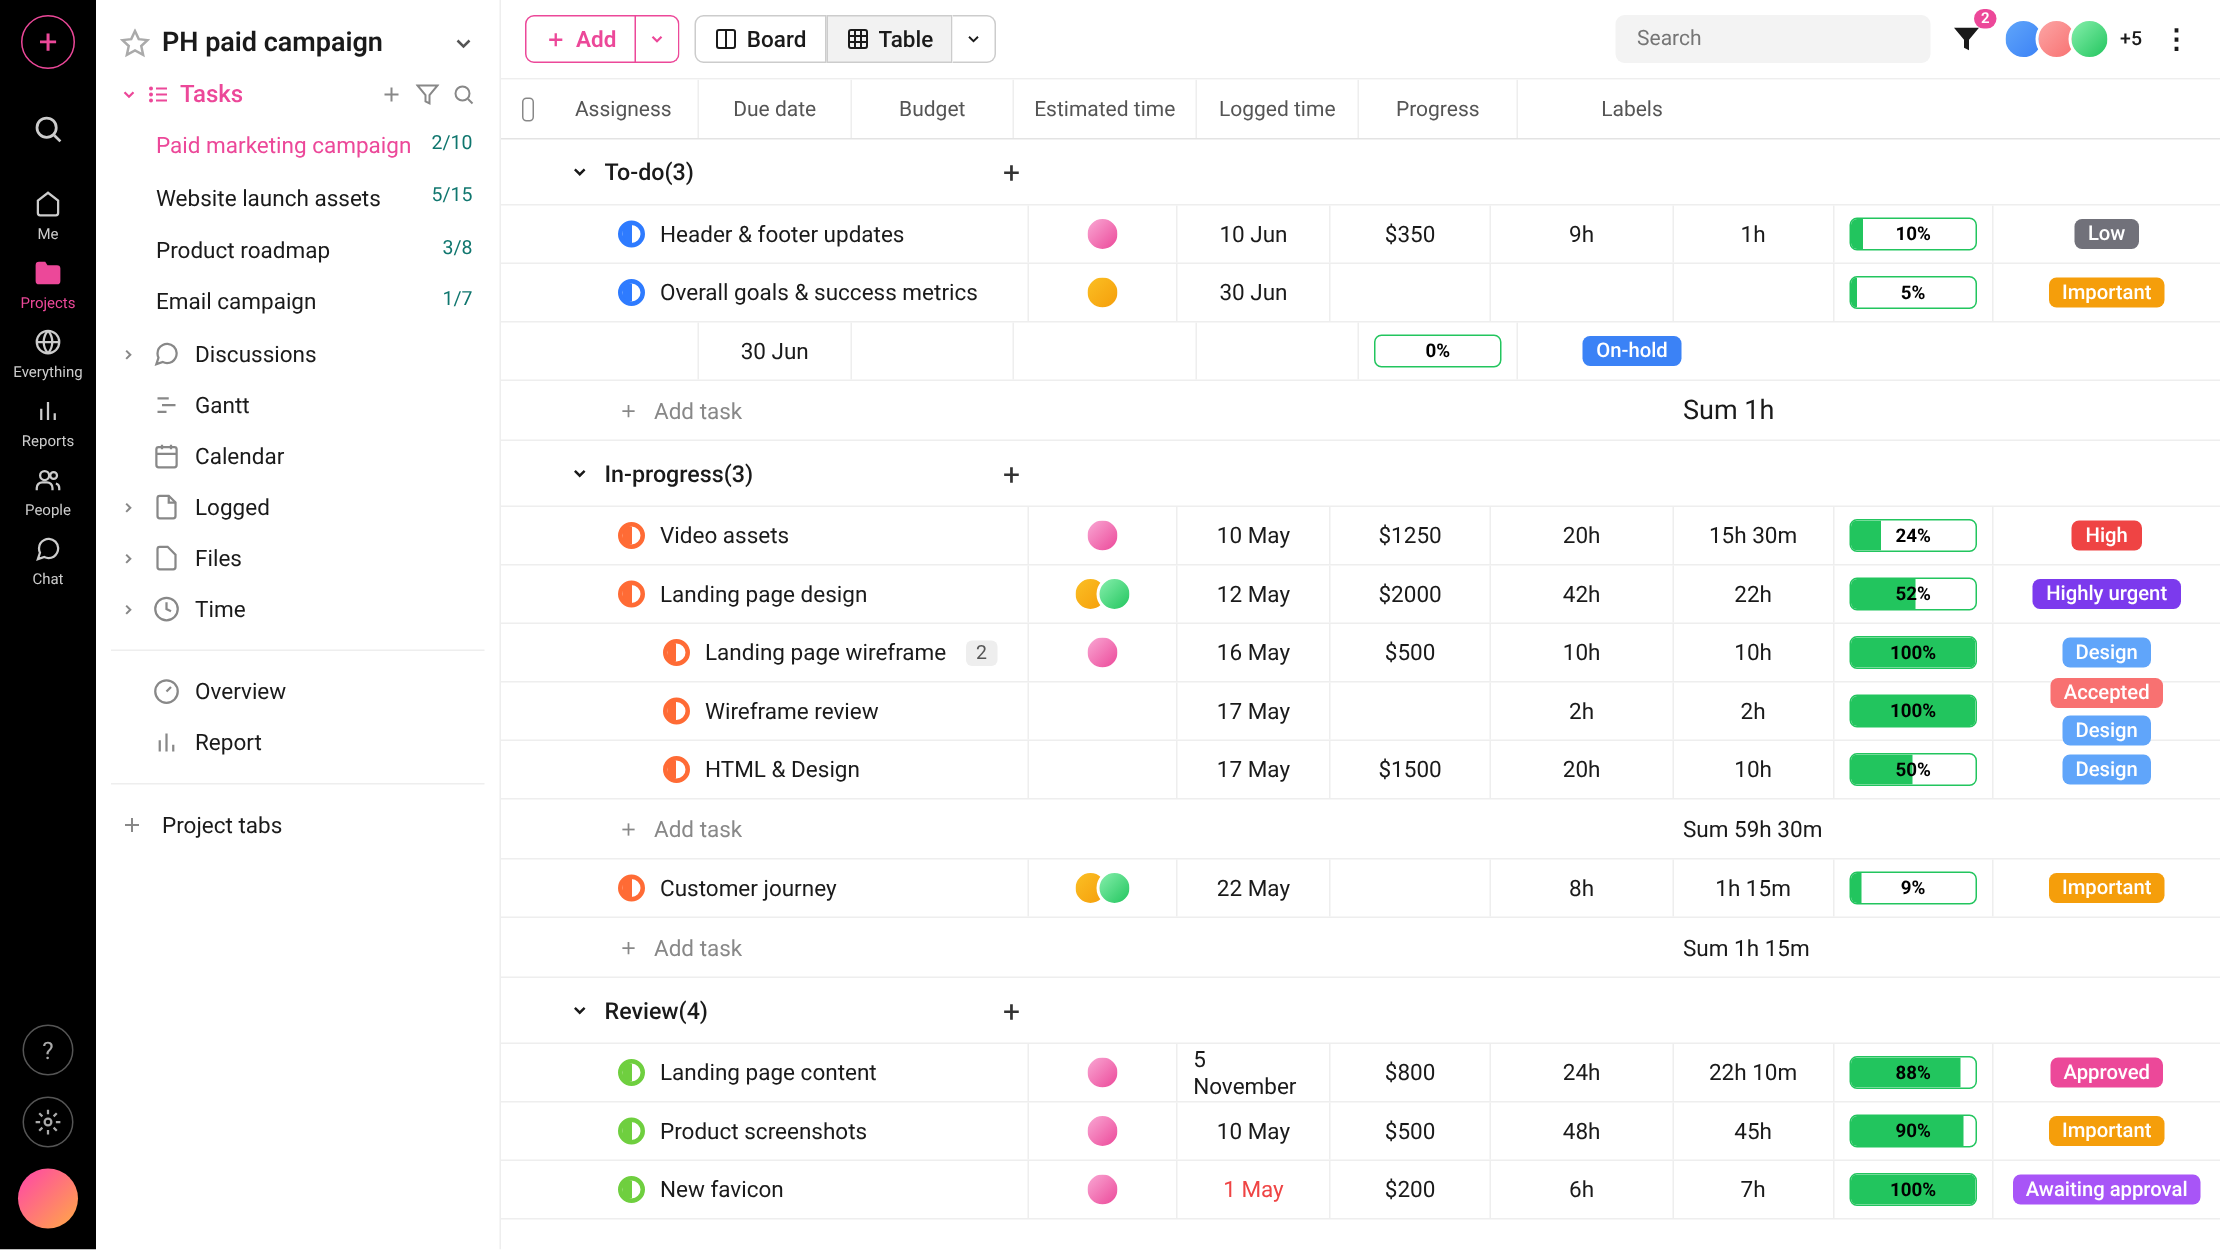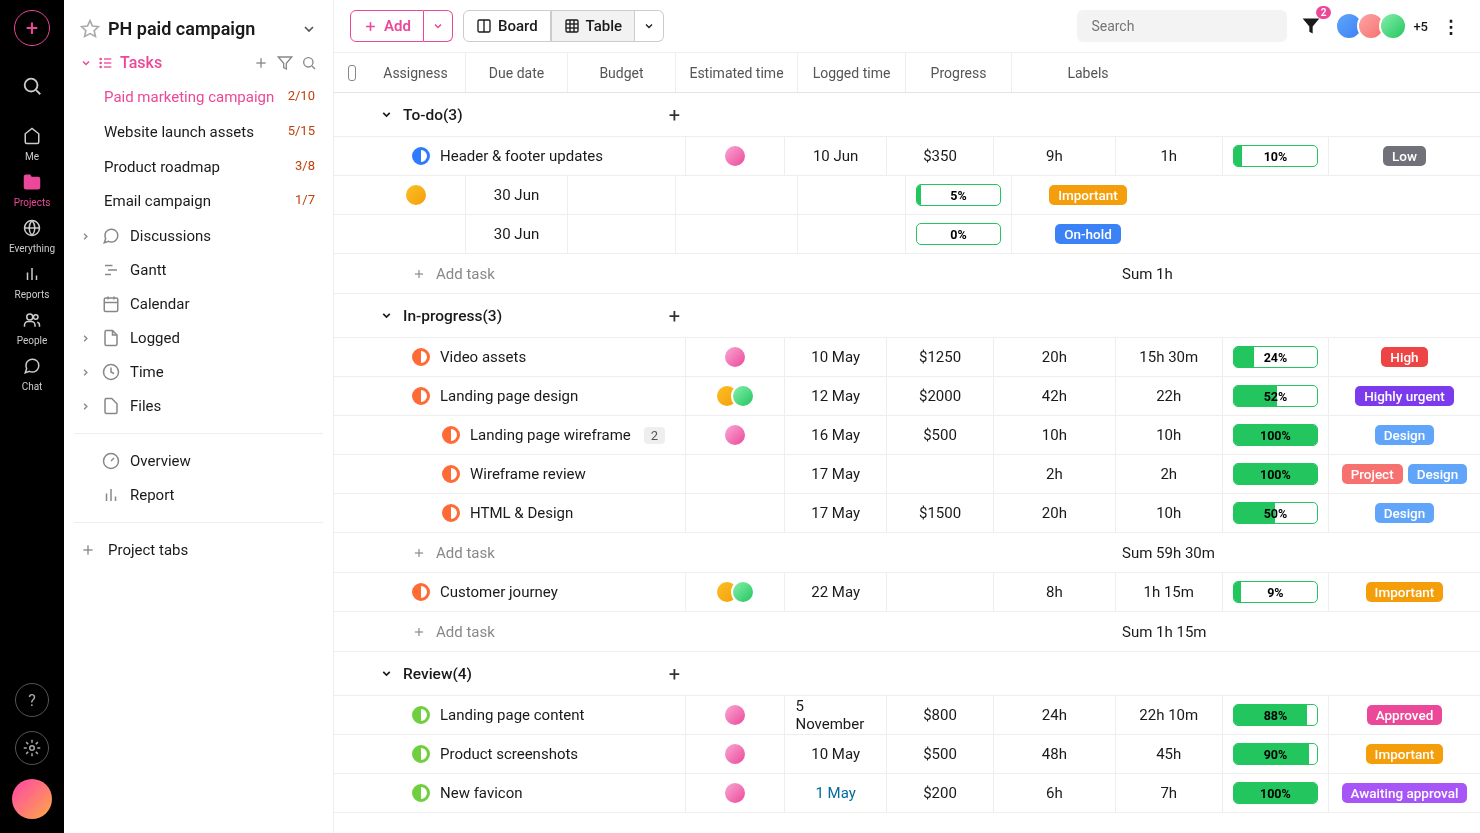--- a/index.html
+++ b/index.html
@@ -17,21 +17,21 @@
 .avatar-nav{width:40px;height:40px;border-radius:50%;background:linear-gradient(135deg,#f4a,#fa4);cursor:pointer}
 .sidebar{width:270px;border-right:1px solid #eee;display:flex;flex-direction:column;padding:12px 6px}
 .sb-header{display:flex;align-items:center;gap:8px;padding:6px 10px;cursor:pointer}
 .sb-title{font-size:18px;font-weight:600;flex:1}
 .sb-section{display:flex;align-items:center;gap:6px;padding:8px 10px;color:#ec4899;font-weight:500;cursor:pointer}
 .sb-section .tools{margin-left:auto;display:flex;gap:8px;color:#888}
 .sb-list{padding-left:24px}
 .sb-task{display:flex;align-items:flex-start;padding:8px 12px 8px 10px;cursor:pointer;font-size:15px}
 .sb-task.active{color:#ec4899}
 .sb-task-name{flex:1;line-height:1.25}
-.sb-task-count{color:#c2410c;font-size:13px;margin-left:10px}
+.sb-task-count{color:#0f766e;font-size:13px;margin-left:10px}
 .sb-item{display:flex;align-items:center;gap:10px;padding:8px 10px;font-size:15px;cursor:pointer}
 .sb-item .chev{color:#888;width:12px}
 .sb-item .icon{color:#888;width:18px;text-align:center}
 .sb-divider{height:1px;background:#eee;margin:10px 4px}
 .main{flex:1;display:flex;flex-direction:column;overflow:hidden}
 .topbar{display:flex;align-items:center;padding:10px 16px;gap:10px;border-bottom:1px solid #eee}
 .btn{display:flex;align-items:center;gap:6px;border:1px solid #ccc;border-radius:6px;padding:6px 12px;background:#fff;cursor:pointer;font-size:15px;font-weight:500}
 .btn.pink{border-color:#ec4899;color:#ec4899;font-weight:600;border-width:1.5px}
 .btn.chev{padding:6px 8px}
 .btn-group{display:flex}
@@ -78,21 +78,21 @@
 .av-stack{display:flex}
 .av-stack .mini-av{margin-left:-8px;border:2px solid #fff}
 .av-stack .mini-av:first-child{margin-left:0}
 .progress{width:86px;height:22px;border:1.5px solid #22c55e;border-radius:5px;position:relative;overflow:hidden;background:#fff}
 .progress-fill{height:100%;background:#22c55e;position:absolute;left:0;top:0}
 .progress-text{position:absolute;inset:0;display:flex;align-items:center;justify-content:center;font-size:12.5px;font-weight:700;color:#000}
 .label-pill{padding:2px 9px;border-radius:5px;font-size:13.5px;font-weight:500;color:#fff;display:inline-block}
 .label-stack{display:flex;gap:5px;flex-wrap:wrap;justify-content:center}
 .addtask{padding-left:46px;color:#888;font-size:15px;display:flex;align-items:center;height:39px;gap:6px}
 .addtask.sub{padding-left:76px}
-.overdue{color:#0369a1}
+.overdue{color:#ef4444}
 .checkbox{width:16px;height:16px;border:1.5px solid #888;border-radius:3px}
 svg{display:block}
 </style>
 </head>
 <body>
 
 <div class="app">
   <div class="navbar">
     <div class="nav-plus">+</div>
     <div class="nav-item">
@@ -296,38 +296,38 @@
           <span>Logged</span>
         </div>
         <div class="sb-item">
           <span class="chev">
             <svg width="11" height="11" viewBox="0 0 24 24" fill="none" stroke="currentColor" stroke-width="3">
               <polyline points="9 18 15 12 9 6"></polyline>
             </svg>
           </span>
           <span class="icon">
             <svg width="18" height="18" viewBox="0 0 24 24" fill="none" stroke="currentColor" stroke-width="2">
-              <circle cx="12" cy="12" r="10"></circle>
-              <polyline points="12 6 12 12 16 14"></polyline>
-            </svg>
-          </span>
-          <span>Time</span>
+              <path d="M13 2H6a2 2 0 00-2 2v16a2 2 0 002 2h12a2 2 0 002-2V9z"></path>
+            </svg>
+          </span>
+          <span>Files</span>
         </div>
         <div class="sb-item">
           <span class="chev">
             <svg width="11" height="11" viewBox="0 0 24 24" fill="none" stroke="currentColor" stroke-width="3">
               <polyline points="9 18 15 12 9 6"></polyline>
             </svg>
           </span>
           <span class="icon">
             <svg width="18" height="18" viewBox="0 0 24 24" fill="none" stroke="currentColor" stroke-width="2">
-              <path d="M13 2H6a2 2 0 00-2 2v16a2 2 0 002 2h12a2 2 0 002-2V9z"></path>
-            </svg>
-          </span>
-          <span>Files</span>
+              <circle cx="12" cy="12" r="10"></circle>
+              <polyline points="12 6 12 12 16 14"></polyline>
+            </svg>
+          </span>
+          <span>Time</span>
         </div>
       </div>
     <div class="sb-divider"></div>
     <div id="sb-subitems">
         <div class="sb-item">
           <span class="chev"></span>
           <span class="icon">
             <svg width="18" height="18" viewBox="0 0 24 24" fill="none" stroke="currentColor" stroke-width="2">
               <circle cx="12" cy="12" r="10"></circle>
               <path d="M12 12l4-4"></path>
@@ -459,20 +459,24 @@
               </div>
             </div>
             <div class="td col-label">
               <div class="label-stack">
                 <span class="label-pill" style="background:#71717a">Low</span>
               </div>
             </div>
           </div>
           <div class="row">
             <div class="td col-check"></div>
+            <div class="td title">
+              <span class="status-dot status-blue"></span>
+              <span>Overall goals &amp; success metrics</span>
+            </div>
             <div class="td col-assign">
               <div class="av-stack">
                 <div class="mini-av yellow"></div>
               </div>
             </div>
             <div class="td col-due">30 Jun</div>
             <div class="td col-budget"></div>
             <div class="td col-est"></div>
             <div class="td col-log"></div>
             <div class="td col-prog">
@@ -509,21 +513,21 @@
           <div style="display:flex;border-bottom:1px solid #eee">
             <div style="flex:1">
               <div class="row" style="border-bottom:none">
                 <div class="td col-check"></div>
                 <div class="td title addtask" style="border-right:none"><svg width="14" height="14" viewBox="0 0 24 24" fill="none" stroke="currentColor" stroke-width="2">
                     <line x1="12" y1="5" x2="12" y2="19"></line>
                     <line x1="5" y1="12" x2="19" y2="12"></line>
                   </svg>Add task</div>
               </div>
             </div>
-            <div style="width:368px;display:flex;align-items:center;justify-content:flex-start;padding-left:10px;font-size:15px">Sum 1h</div>
+            <div style="width:368px;display:flex;align-items:center;justify-content:flex-start;padding-left:10px;font-size:18px">Sum 1h</div>
           </div>
           <div class="group-row">
             <svg width="13" height="13" viewBox="0 0 24 24" fill="none" stroke="currentColor" stroke-width="3">
               <polyline points="6 9 12 15 18 9"></polyline>
             </svg>
             <span class="group-title">In-progress(3)</span>
             <span class="group-add">+</span>
           </div>
           <div class="row">
             <div class="td col-check"></div>
@@ -620,21 +624,21 @@
             <div class="td col-est">2h</div>
             <div class="td col-log">2h</div>
             <div class="td col-prog">
               <div class="progress">
                 <div class="progress-fill" style="width:100%"></div>
                 <div class="progress-text">100%</div>
               </div>
             </div>
             <div class="td col-label">
               <div class="label-stack">
-                <span class="label-pill" style="background:#f87171">Project</span>
+                <span class="label-pill" style="background:#f87171">Accepted</span>
                 <span class="label-pill" style="background:#60a5fa">Design</span>
               </div>
             </div>
           </div>
           <div class="row sub">
             <div class="td col-check"></div>
             <div class="td title">
               <span class="status-dot status-orange"></span>
               <span>HTML &amp; Design</span>
             </div>

